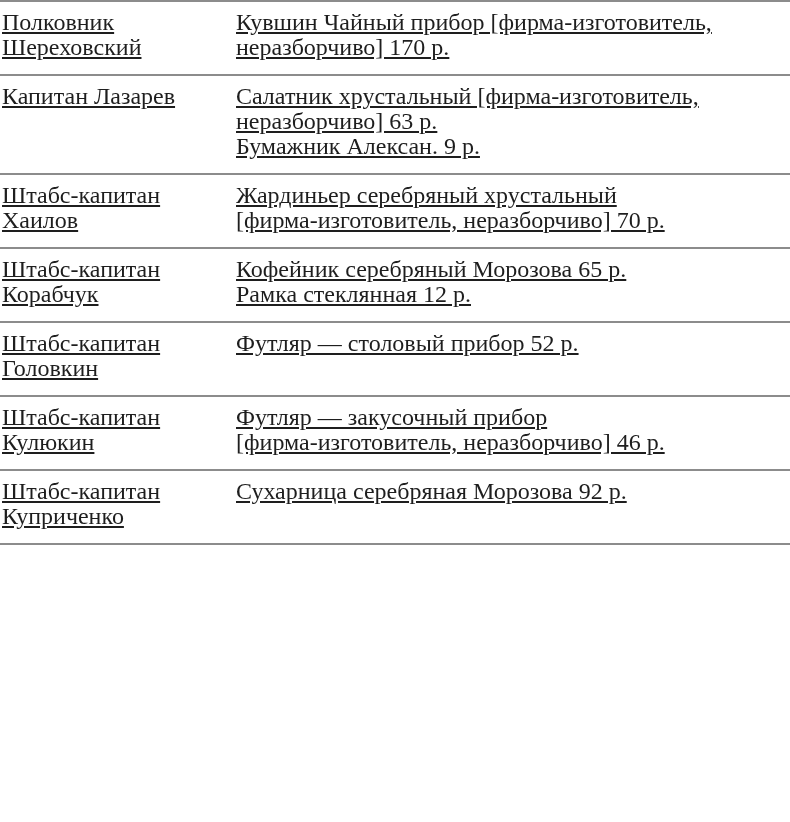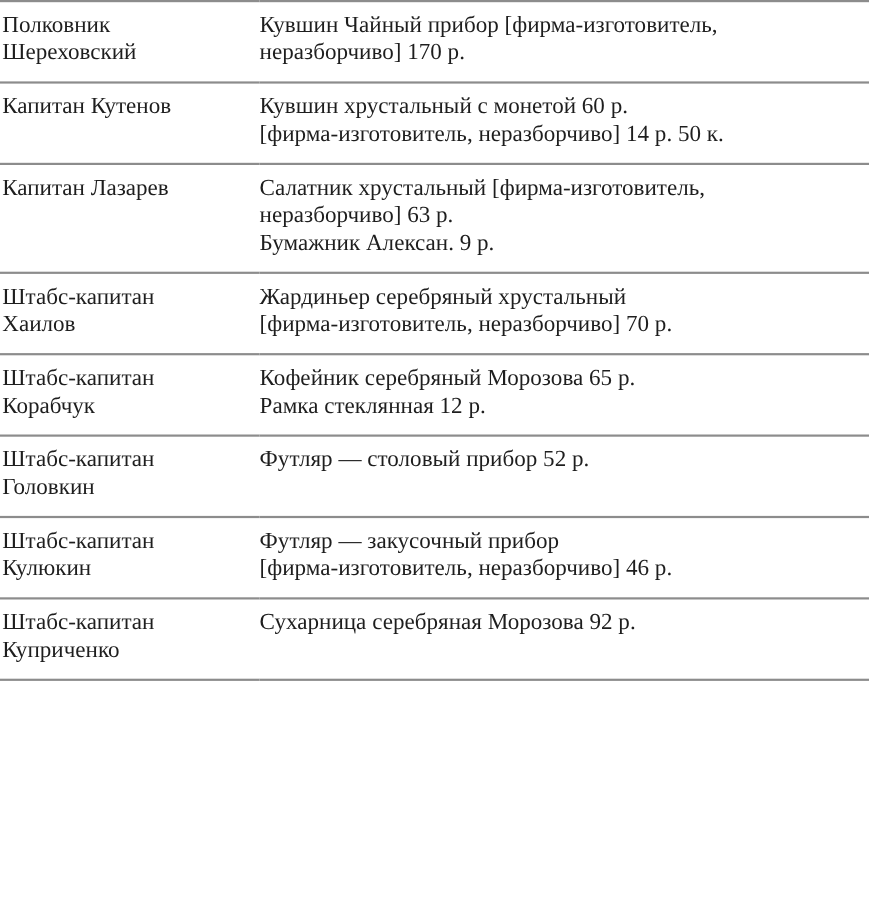--- a/index.html
+++ b/index.html
@@ -18,23 +18,24 @@
       position: absolute;
       left: 0;
       top: 0;
       width: 790px;
       border-collapse: collapse;
       border-top: 2px solid #8c8c8c;
     }
     .doc-table td {
       border-bottom: 2px solid #8c8c8c;
       vertical-align: top;
-      font-size: 21px;
+      font-size: 24px;
       line-height: 25px;
       padding: 8px 0 14px 0;
+      text-decoration: underline;
     }
     .doc-table td.rank-name {
       width: 234px;
       padding-left: 2px;
     }
     .doc-table td.item {
       padding-left: 0;
     }
     .line {
       display: block;
@@ -47,29 +48,20 @@
 <table class="doc-table">
   <tbody>
     <tr>
       <td class="rank-name">
         <span class="line">Полковник</span>
         <span class="line">Шереховский</span>
       </td>
       <td class="item">
         <span class="line">Кувшин Чайный прибор [фирма-изготовитель,</span>
         <span class="line">неразборчиво] 170 р.</span>
-      </td>
-    </tr>
-    <tr>
-      <td class="rank-name">
-        <span class="line">Капитан Кутенов</span>
-      </td>
-      <td class="item">
-        <span class="line">Кувшин хрустальный с монетой 60 р.</span>
-        <span class="line">[фирма-изготовитель, неразборчиво] 14 р. 50 к.</span>
       </td>
     </tr>
     <tr>
       <td class="rank-name">
         <span class="line">Капитан Лазарев</span>
       </td>
       <td class="item">
         <span class="line">Салатник хрустальный [фирма-изготовитель,</span>
         <span class="line">неразборчиво] 63 р.</span>
         <span class="line">Бумажник Алексан. 9 р.</span>

